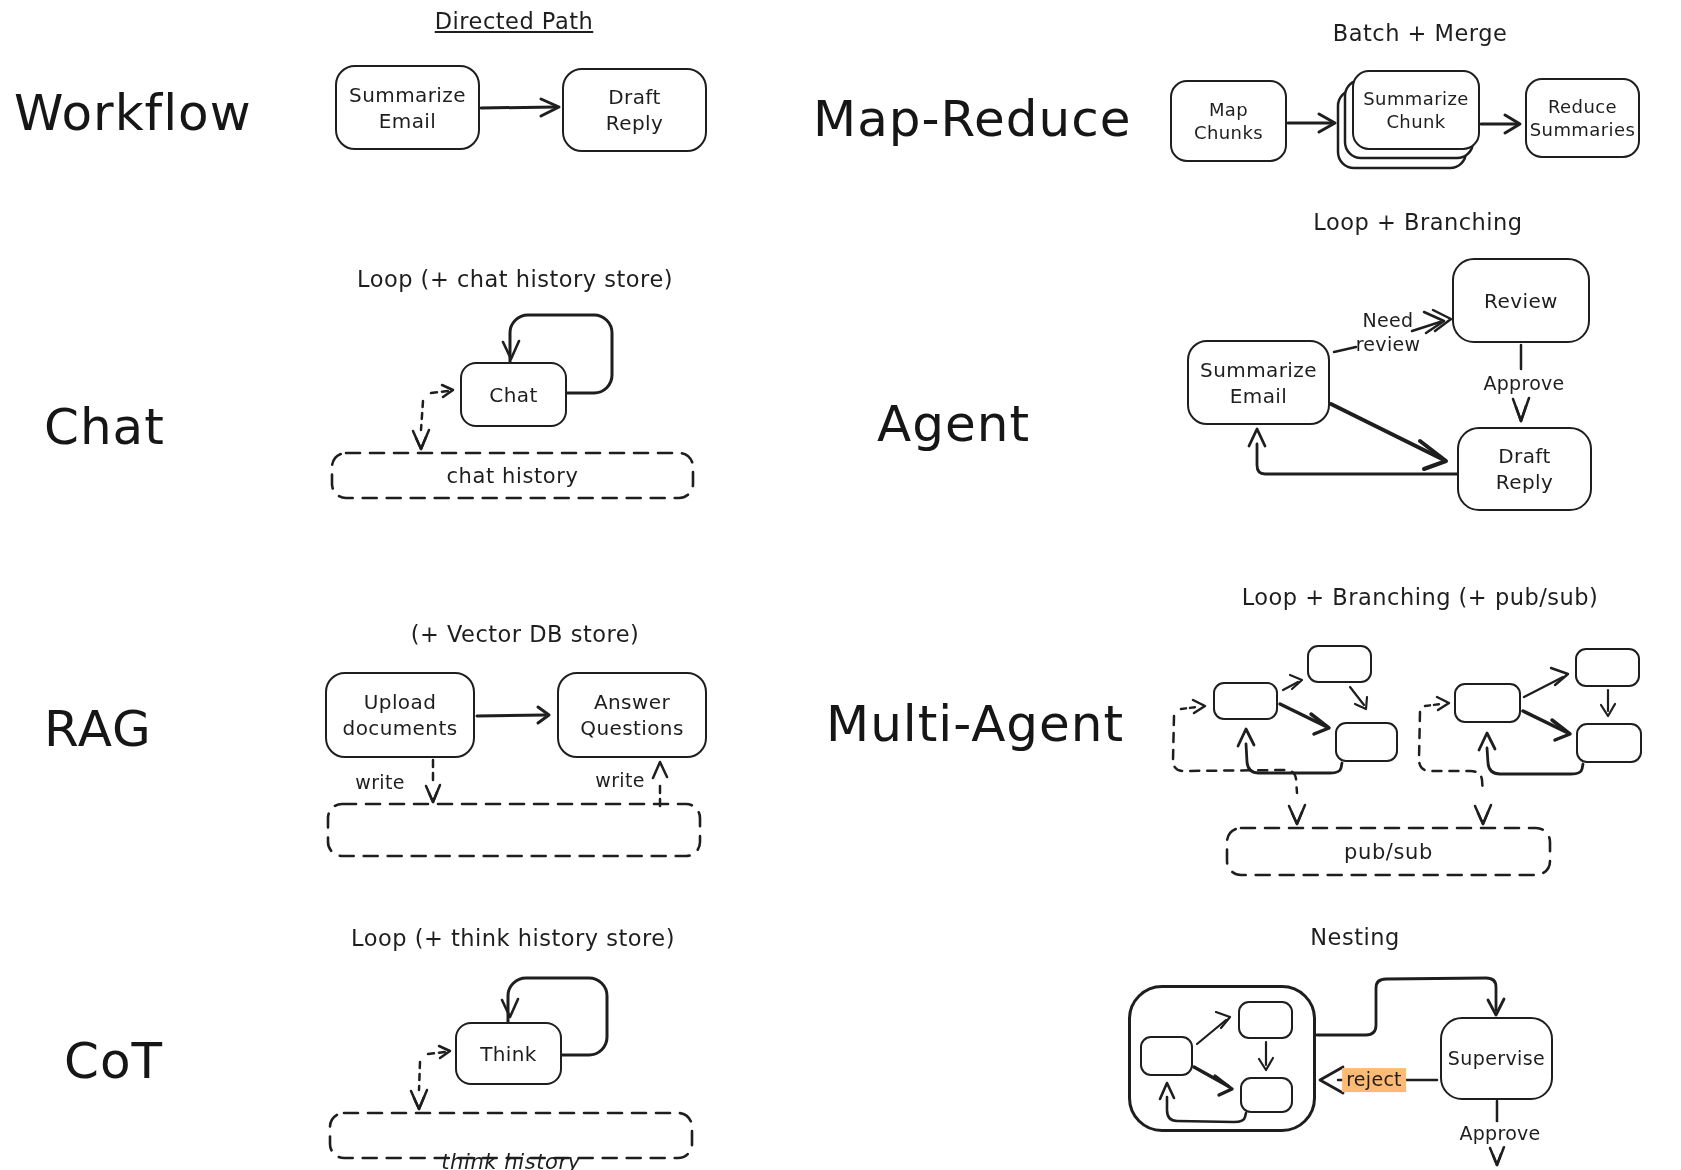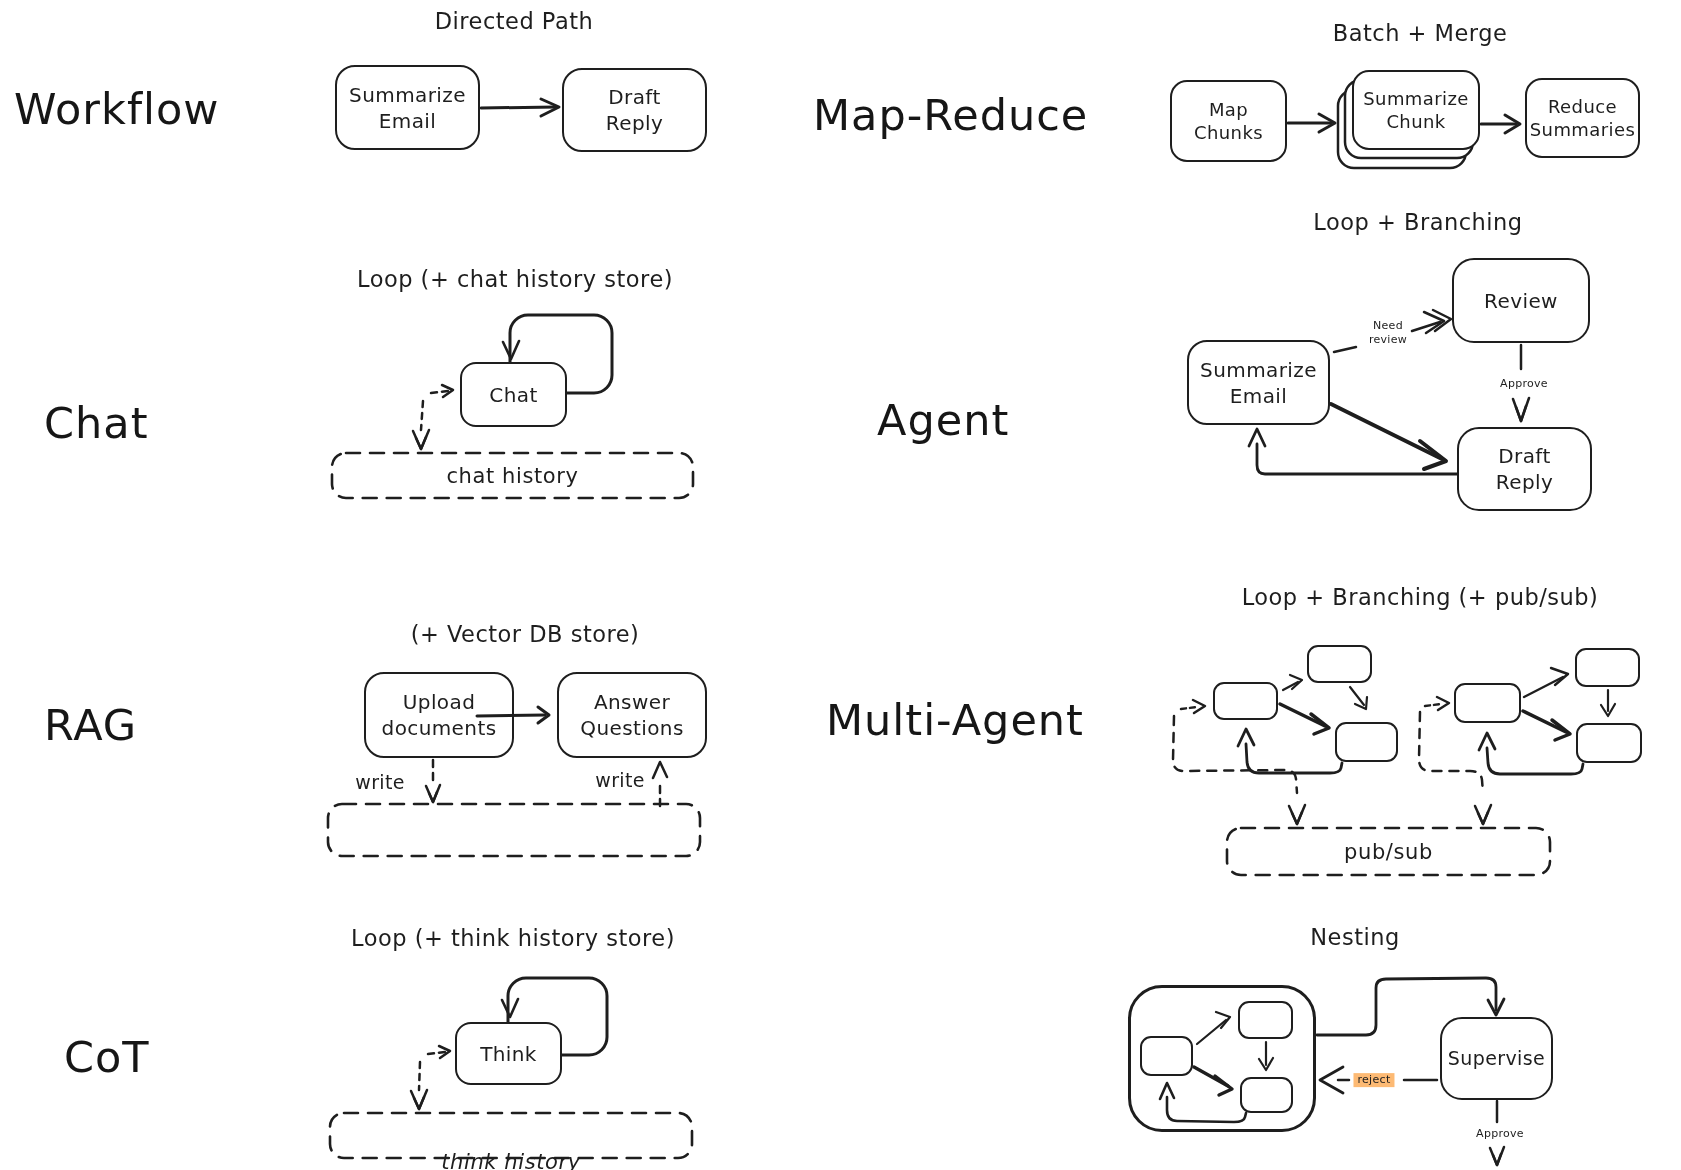--- a/index.html
+++ b/index.html
@@ -1,30 +1,30 @@
 <!DOCTYPE html>
 <html><head>
 <meta charset="utf-8">
 <style>
   html,body{margin:0;padding:0;background:#ffffff;}
   #canvas{position:relative;width:1681px;height:1170px;background:#ffffff;overflow:hidden;
           font-family:"DejaVu Sans","Liberation Sans",sans-serif;color:#1e1e1e;}
   .abs{position:absolute;}
   .ctr{transform:translate(-50%,-50%);}
-  .seclabel{font-size:43px;letter-spacing:1px;color:#161616;white-space:nowrap;}
+  .seclabel{font-size:50px;letter-spacing:1px;color:#161616;white-space:nowrap;}
   .title{font-size:22.5px;letter-spacing:.5px;white-space:nowrap;color:#1e1e1e;}
   .node{border:2.6px solid #1e1e1e;border-radius:20px;display:flex;align-items:center;
         justify-content:center;text-align:center;white-space:pre-line;font-size:20px;
         line-height:1.3;letter-spacing:.4px;box-sizing:border-box;background:transparent;}
   .node.white{background:#ffffff;}
   .node.small{font-size:18px;border-radius:17px;}
   .node.empty{border-radius:11px;border-width:2.4px;}
   .storelabel{font-size:21px;letter-spacing:.6px;display:flex;align-items:center;
               justify-content:center;text-align:center;}
-  .edgelabel{font-size:11px;letter-spacing:.3px;white-space:pre-line;text-align:center;line-height:1.25;}
+  .edgelabel{font-size:19px;letter-spacing:.3px;white-space:pre-line;text-align:center;line-height:1.25;}
   svg{position:absolute;left:0;top:0;}
 </style>
 </head>
 <body>
 
 <div id="canvas">
 
   <svg width="1681" height="1170" viewBox="0 0 1681 1170" fill="none" stroke="#1e1e1e" stroke-width="2.5" stroke-linecap="round" stroke-linejoin="round">
 
     <g>
@@ -138,21 +138,21 @@
 
     <g stroke-width="2.6">
       <rect x="332" y="453" width="361" height="45" rx="14" stroke-dasharray="14 10"></rect>
       <rect x="328" y="804" width="372" height="52" rx="14" stroke-dasharray="14 10"></rect>
       <rect x="330" y="1113" width="362" height="45" rx="14" stroke-dasharray="14 10"></rect>
       <rect x="1227" y="828" width="323" height="47" rx="14" stroke-dasharray="14 10"></rect>
     </g>
   </svg>
 
   <div class="abs seclabel" style="left:14px;top:84px;">Workflow</div>
-  <div class="abs title ctr" style="left:514px;top:21px;">Directed Path</div>
+  <div class="abs title ctr" style="left:514px;top:21px;text-decoration:underline;">Directed Path</div>
   <div class="abs node" style="left:335px;top:65px;width:145px;height:85px;">Summarize
 Email</div>
   <div class="abs node" style="left:562px;top:68px;width:145px;height:84px;">Draft
 Reply</div>
 
   <div class="abs seclabel" style="left:813px;top:90px;">Map-Reduce</div>
   <div class="abs title ctr" style="left:1420px;top:33px;">Batch + Merge</div>
   <div class="abs node small" style="left:1170px;top:80px;width:117px;height:82px;">Map
 Chunks</div>
   <div class="abs node small white" style="left:1352px;top:70px;width:128px;height:80px;">Summarize
@@ -171,21 +171,21 @@
 Email</div>
   <div class="abs node" style="left:1452px;top:258px;width:138px;height:85px;border-radius:22px;">Review</div>
   <div class="abs node" style="left:1457px;top:427px;width:135px;height:84px;border-radius:22px;">Draft
 Reply</div>
   <div class="abs edgelabel ctr" style="left:1388px;top:333px;">Need
 review</div>
   <div class="abs edgelabel ctr" style="left:1524px;top:384px;">Approve</div>
 
   <div class="abs seclabel" style="left:44px;top:700px;">RAG</div>
   <div class="abs title ctr" style="left:525px;top:634px;">(+ Vector DB store)</div>
-  <div class="abs node" style="left:325px;top:672px;width:150px;height:86px;margin-left:39px;">Upload
+  <div class="abs node" style="left:325px;top:672px;width:150px;height:86px;">Upload
 documents</div>
   <div class="abs node" style="left:557px;top:672px;width:150px;height:86px;">Answer
 Questions</div>
   <div class="abs edgelabel ctr" style="left:380px;top:783px;font-size:19px;">write</div>
   <div class="abs edgelabel ctr" style="left:620px;top:781px;font-size:19px;">write</div>
 
   <div class="abs seclabel" style="left:826px;top:695px;">Multi-Agent</div>
   <div class="abs title ctr" style="left:1420px;top:597px;">Loop + Branching (+ pub/sub)</div>
   <div class="abs node empty" style="left:1213px;top:682px;width:65px;height:38px;"></div>
   <div class="abs node empty" style="left:1307px;top:645px;width:65px;height:38px;"></div>

